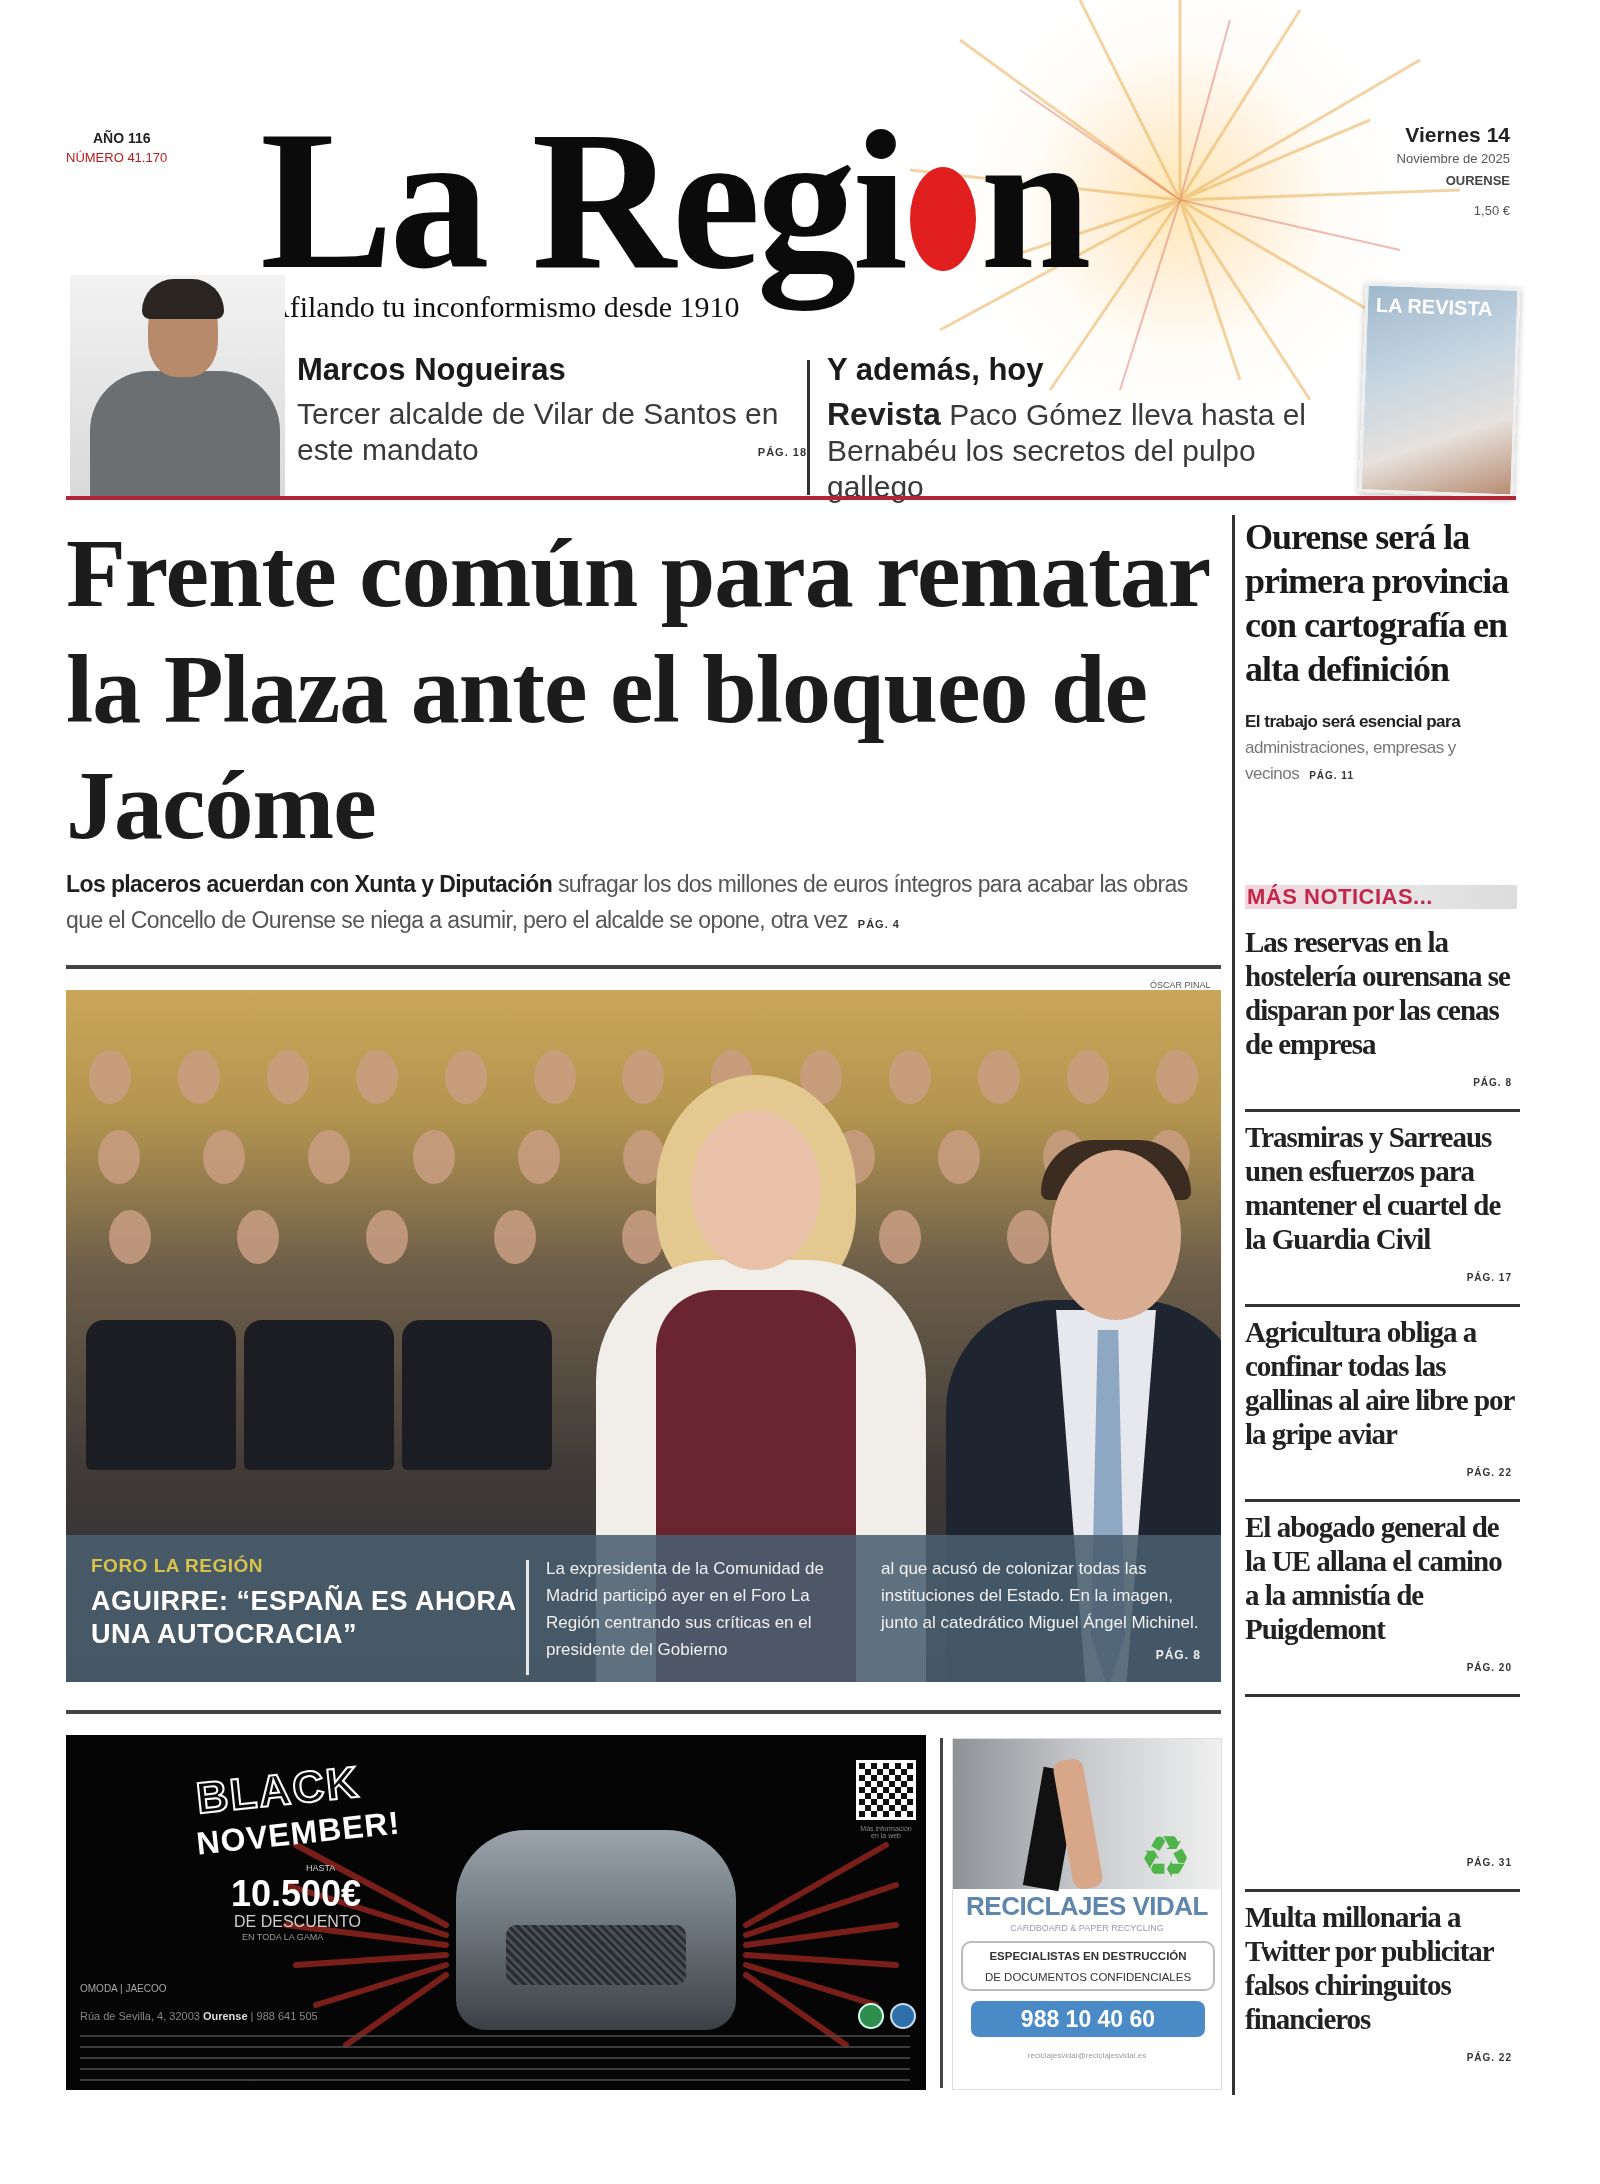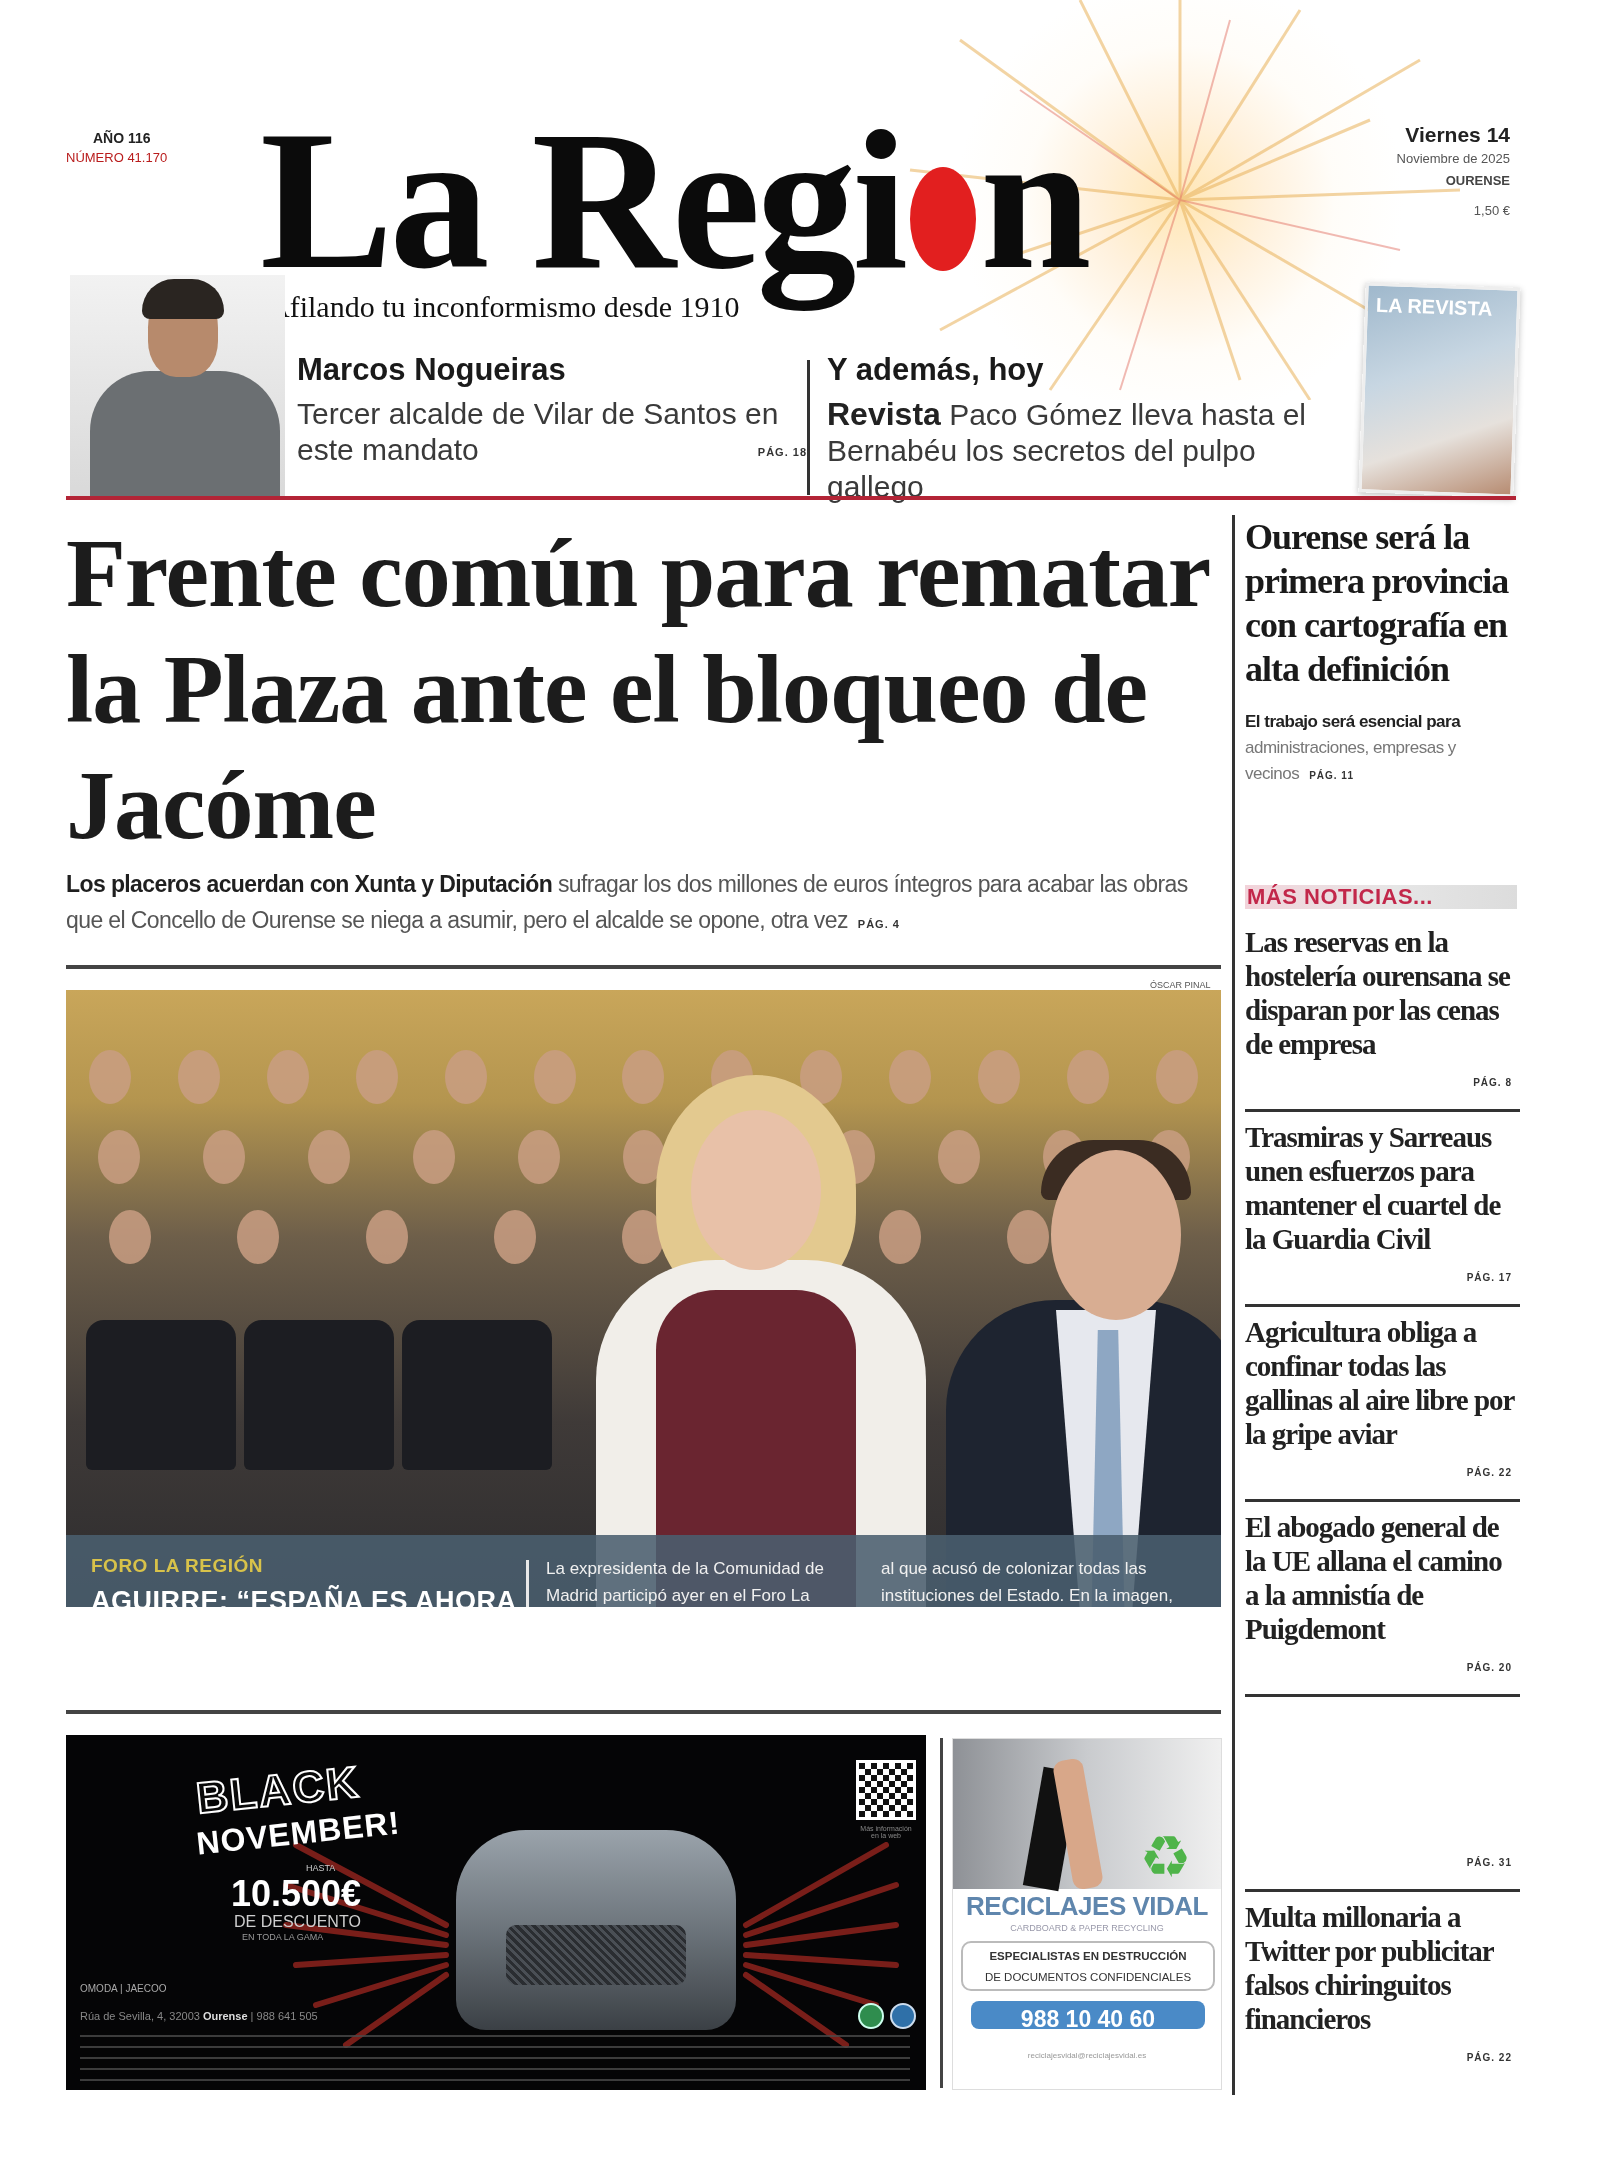--- a/index.html
+++ b/index.html
@@ -62,21 +62,21 @@
     font-size: 98px; line-height: 116px; color: #1c1c1c; letter-spacing: -1px;
   }
   .lead-sub { left: 66px; top: 866px; width: 1160px; font-size: 23px; line-height: 36px; color: #555; letter-spacing: -0.6px; }
   .lead-sub b { color: #1f1f1f; }
   .lead-sub .pag { font-size: 11px; margin-left: 10px; }
   .lead-rule { left: 66px; top: 965px; width: 1155px; height: 4px; background: #444; }
   .photo-credit { left: 1150px; top: 980px; font-size: 9px; color: #555; }
 
   
   .main-photo {
-    left: 66px; top: 990px; width: 1155px; height: 617px; overflow: hidden;
+    left: 66px; top: 990px; width: 1155px; height: 692px; overflow: hidden;
     background: linear-gradient(180deg, #c9a65a 0%, #b4954f 18%, #6e5f4a 40%, #3f3a38 70%, #2d2c2e 100%);
   }
   .crowd-row { position: absolute; left: 0; width: 100%; display: flex; justify-content: space-around; }
   .crowd-head { width: 42px; height: 54px; border-radius: 50%; background: #c99e82; opacity: 0.85; }
   .seat-row { position: absolute; left: 0; width: 100%; display: flex; gap: 8px; padding-left: 20px; }
   .seat { width: 150px; height: 150px; background: #1c1d22; border-radius: 18px 18px 6px 6px; }
   .woman-hair { position:absolute; left: 590px; top: 85px; width: 200px; height: 230px; border-radius: 50% 50% 40% 40%; background: #e3c98f; }
   .woman-face { position:absolute; left: 625px; top: 120px; width: 130px; height: 160px; border-radius: 50%; background: #e8c1a8; }
   .woman-body { position:absolute; left: 530px; top: 270px; width: 330px; height: 430px; border-radius: 120px 120px 0 0; background: #f1eee9; }
   .woman-vest { position:absolute; left: 590px; top: 300px; width: 200px; height: 400px; border-radius: 60px 60px 0 0; background: #6a2530; }
@@ -131,21 +131,21 @@
   .rec-divider { left: 940px; top: 1738px; width: 3px; height: 350px; background: #444; }
   .rec-ad { left: 952px; top: 1738px; width: 270px; height: 352px; background: #fff; border: 1px solid #ddd; overflow: hidden; }
   .rec-photo { position:absolute; left: 0; top: 0; width: 100%; height: 150px; background: linear-gradient(90deg, #8e9196 0%, #c9cbce 50%, #f0f0f0 100%); }
   .rec-arm { position:absolute; left: 110px; top: 20px; width: 30px; height: 130px; background: #d8a789; transform: rotate(-10deg); border-radius: 10px; }
   .rec-bag { position:absolute; left: 80px; top: 30px; width: 36px; height: 120px; background: #111; transform: rotate(10deg); }
   .rec-logo { position:absolute; left: 180px; top: 85px; width: 65px; height: 65px; font-size: 58px; line-height: 65px; color: #4fb44a; text-align: center; }
   .rec-name { position:absolute; left: 0; top: 152px; width: 100%; text-align: center; font-size: 26px; font-weight: bold; color: #5f86ad; letter-spacing: -0.5px; }
   .rec-sub { position:absolute; left: 0; top: 184px; width: 100%; text-align: center; font-size: 9px; color: #99a; }
   .rec-box { position:absolute; left: 8px; top: 202px; width: 254px; height: 50px; border: 2px solid #bbb; border-radius: 10px;
     font-size: 11.5px; line-height: 21px; text-align: center; color: #333; font-weight: bold; padding-top: 3px; }
-  .rec-phone { position:absolute; left: 18px; top: 262px; width: 234px; height: 28px; border-radius: 8px; background: #4a8ac7;
+  .rec-phone { position:absolute; left: 18px; top: 262px; width: 234px; height: 36px; border-radius: 8px; background: #4a8ac7;
     color: #fff; font-size: 23px; font-weight: bold; text-align: center; line-height: 36px; }
   .rec-email { position:absolute; left: 0; top: 312px; width: 100%; text-align: center; font-size: 8px; color: #999; }
 
   
   .side-divider { left: 1232px; top: 515px; width: 3px; height: 1580px; background: #333; }
   .side-top { left: 1245px; top: 515px; width: 275px; }
   .side-headline { font-family: "Liberation Serif", serif; font-weight: bold; font-size: 36px; line-height: 44px; color: #1a1a1a; letter-spacing: -1px; }
   .side-sub { margin-top: 18px; font-size: 17px; line-height: 26px; color: #777; letter-spacing: -0.5px; }
   .side-sub b { color: #222; }
   .side-sub .pag { font-size: 10px; margin-left: 10px; color: #333; }

